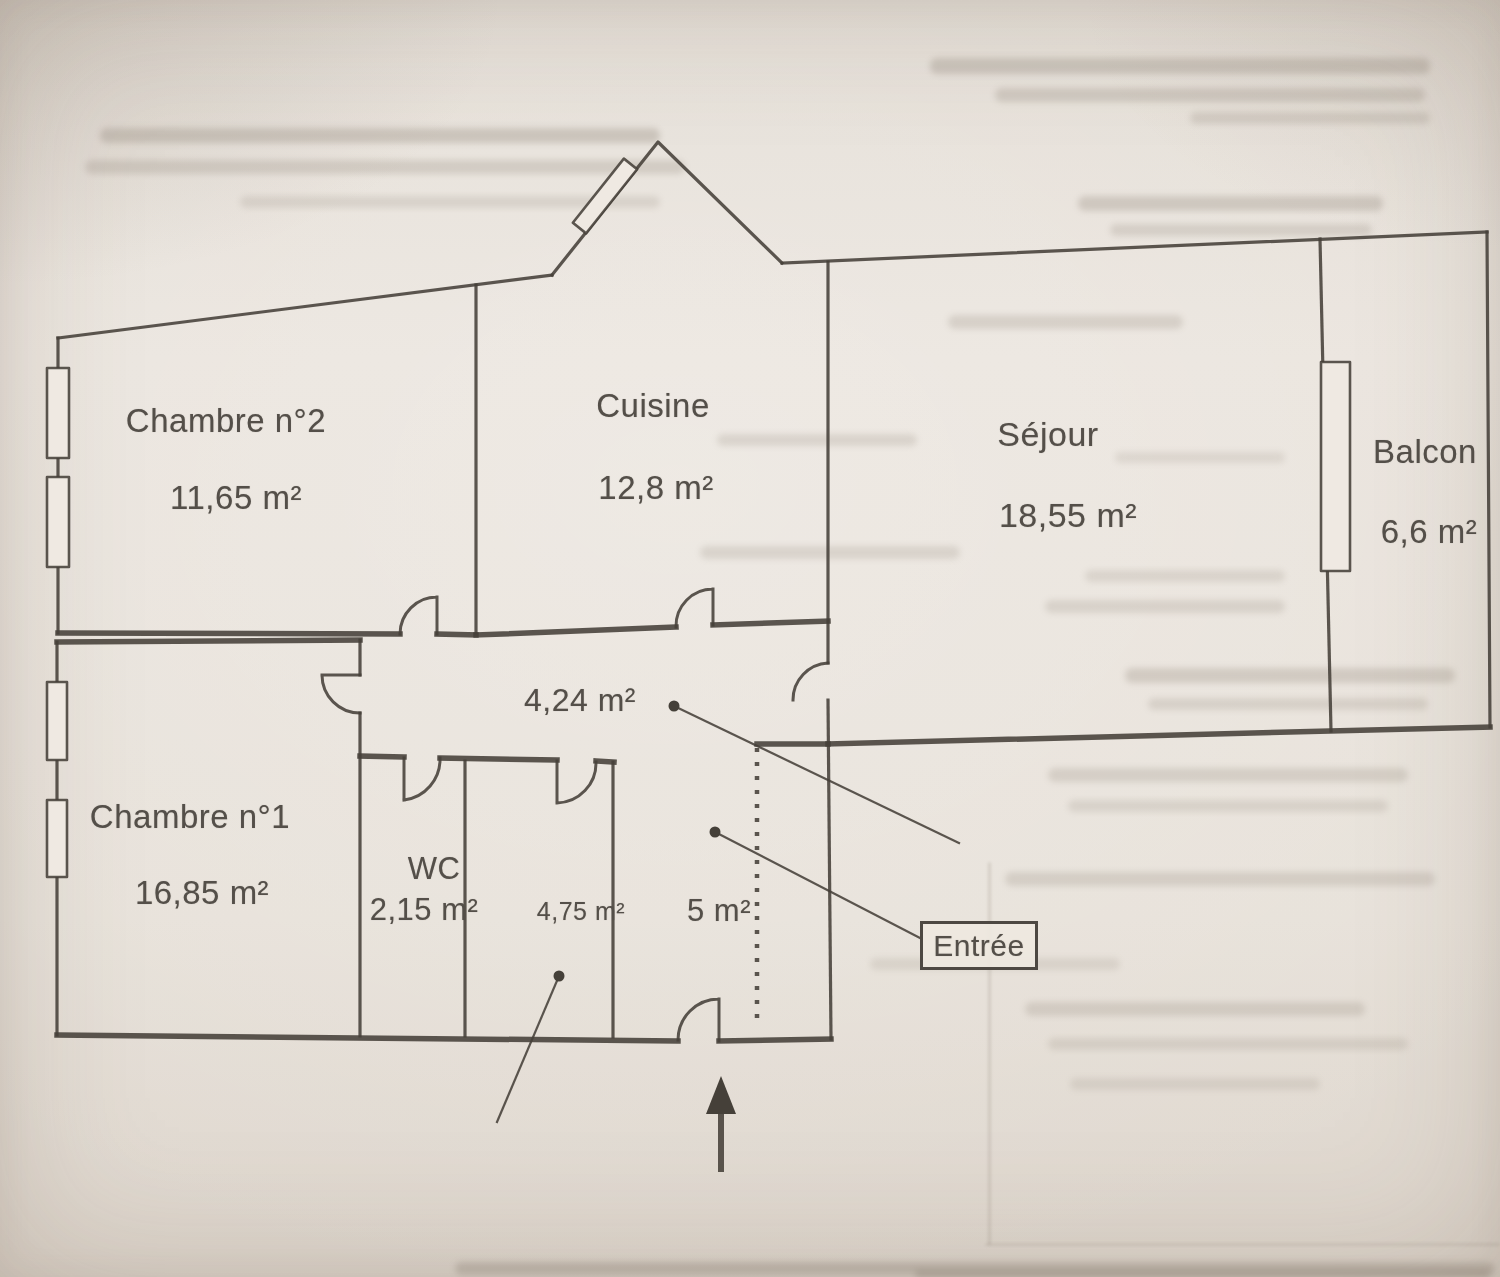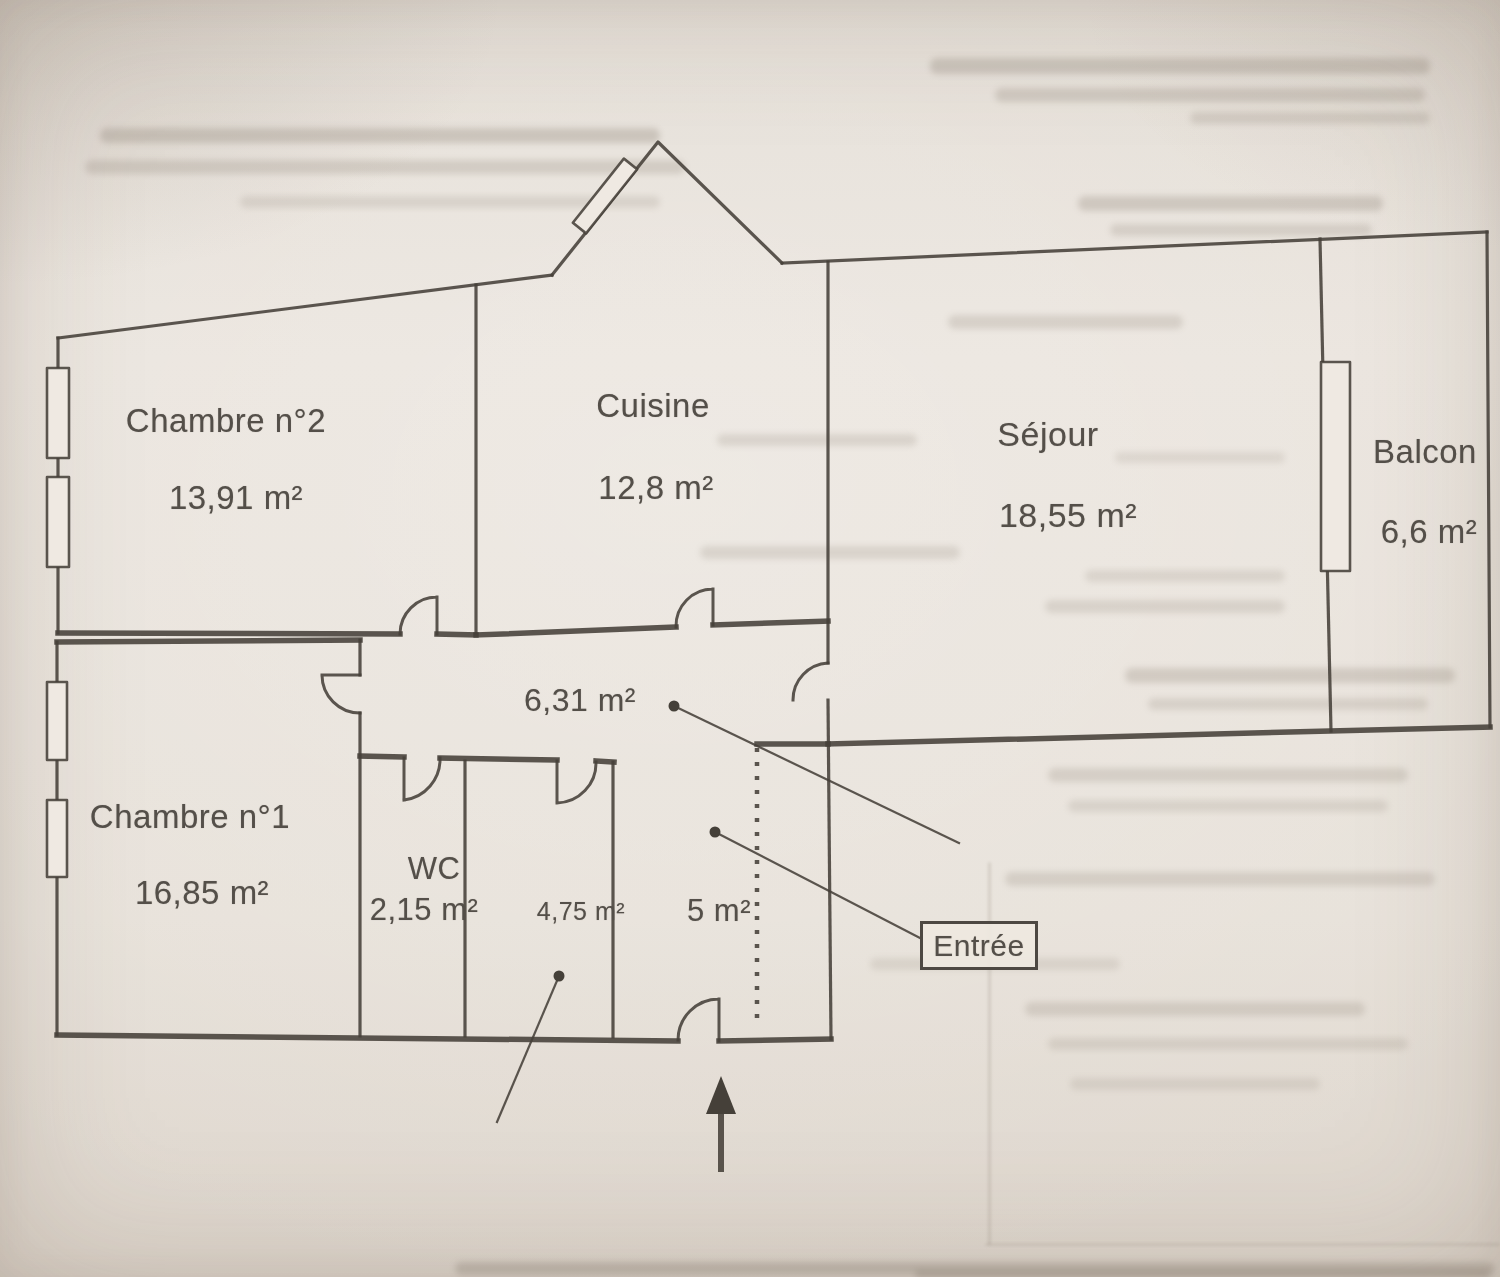--- a/index.html
+++ b/index.html
@@ -131,35 +131,35 @@
       </g>
 
       <g>
         <path d="M721,1169 L721,1110" stroke-width="6"></path>
         <polygon points="706,1114 736,1114 721,1076" fill="#454039" stroke="none"></polygon>
       </g>
     </g>
   </svg>
 
   <div class="lbl" style="left:226px;top:421px;font-size:33px">Chambre n°2</div>
-  <div class="lbl" style="left:236px;top:498px;font-size:33px">13,91 m²</div>
+  <div class="lbl" style="left:236px;top:498px;font-size:33px">11,65 m²</div>
 
   <div class="lbl" style="left:653px;top:406px;font-size:33px">Cuisine</div>
   <div class="lbl" style="left:656px;top:488px;font-size:33px">12,8 m²</div>
 
   <div class="lbl" style="left:1048px;top:434px;font-size:34px">Séjour</div>
   <div class="lbl" style="left:1068px;top:515px;font-size:34px">18,55 m²</div>
 
   <div class="lbl" style="left:1425px;top:452px;font-size:33px">Balcon</div>
   <div class="lbl" style="left:1429px;top:532px;font-size:33px">6,6 m²</div>
 
   <div class="lbl" style="left:190px;top:817px;font-size:33px">Chambre n°1</div>
   <div class="lbl" style="left:202px;top:893px;font-size:33px">16,85 m²</div>
 
-  <div class="lbl" style="left:580px;top:700px;font-size:32px">6,31 m²</div>
+  <div class="lbl" style="left:580px;top:700px;font-size:32px">4,24 m²</div>
 
   <div class="lbl" style="left:434px;top:869px;font-size:31px">WC</div>
   <div class="lbl" style="left:424px;top:910px;font-size:31px">2,15 m²</div>
 
   <div class="lbl" style="left:581px;top:911px;font-size:25px">4,75 m²</div>
   <div class="lbl" style="left:719px;top:911px;font-size:31px">5 m²</div>
 
   <div class="callout" style="left:920px;top:921px;width:112px;height:43px;font-size:30px">
     <span>Entrée</span>
   </div>

